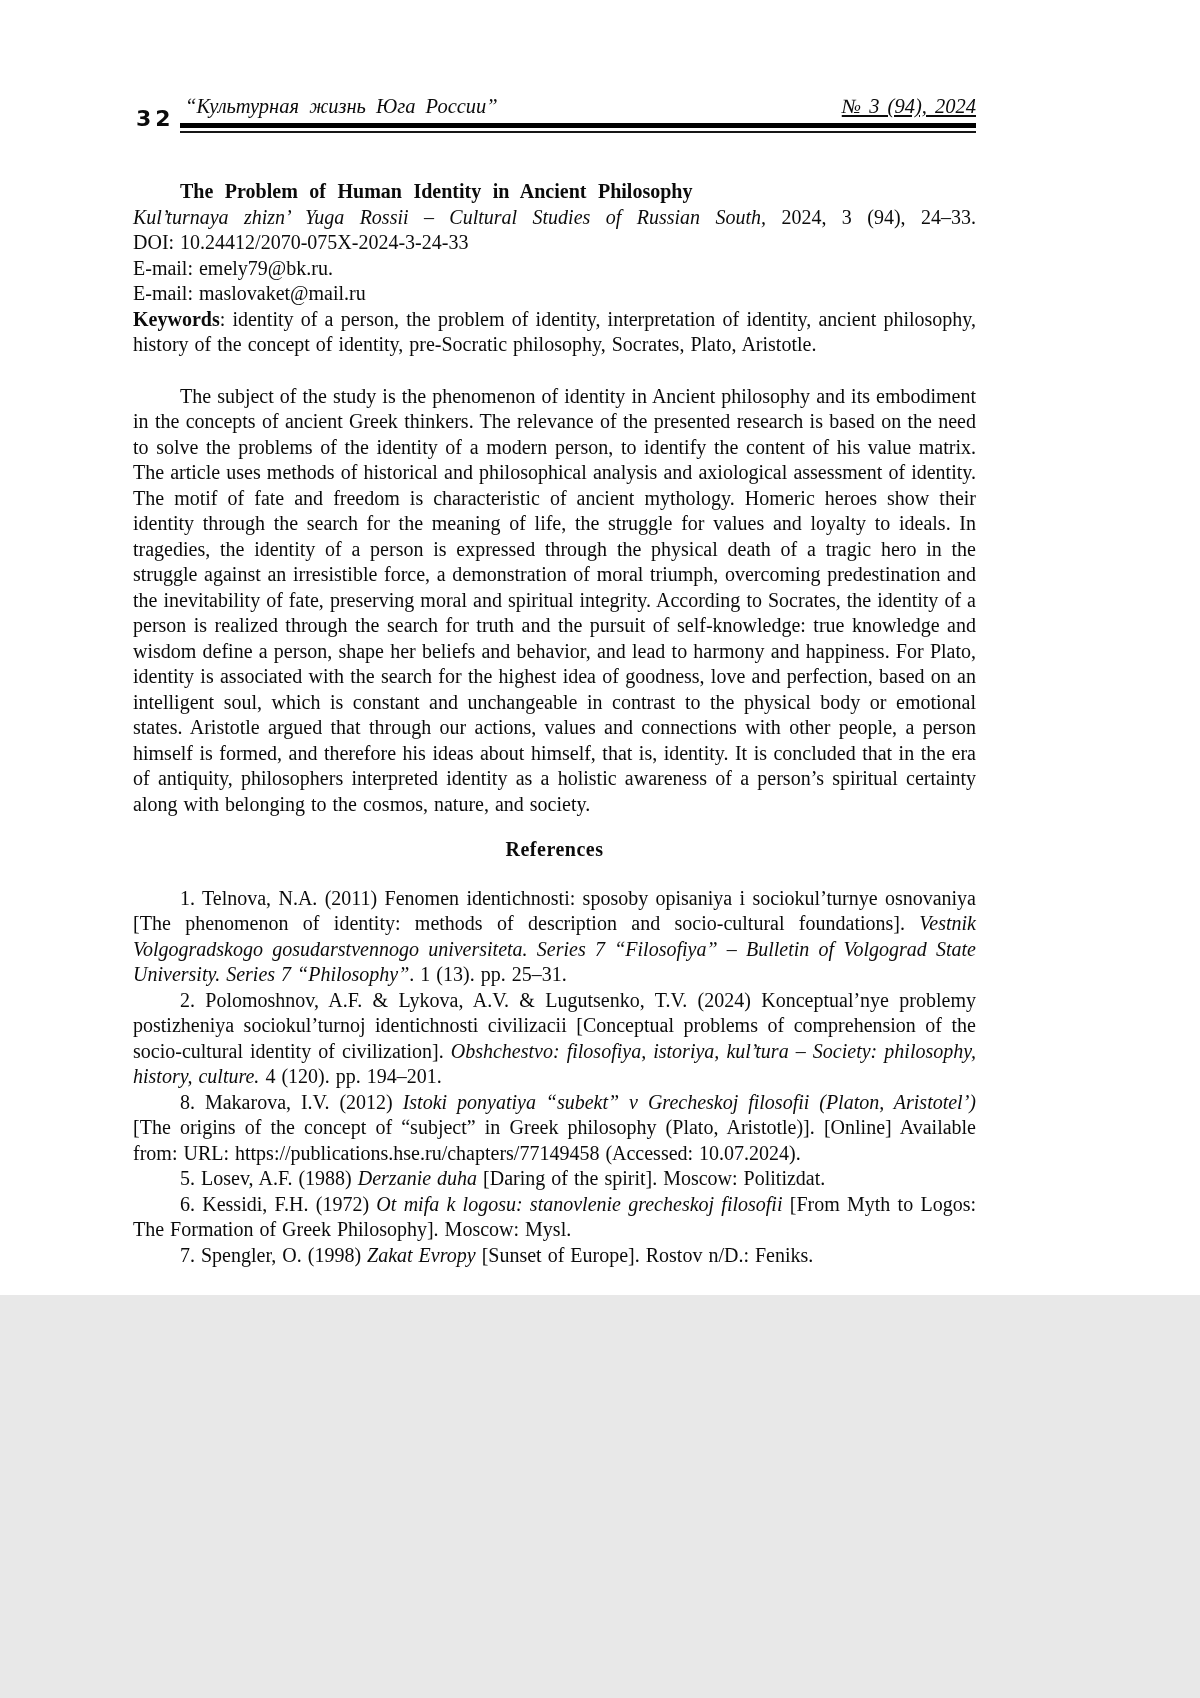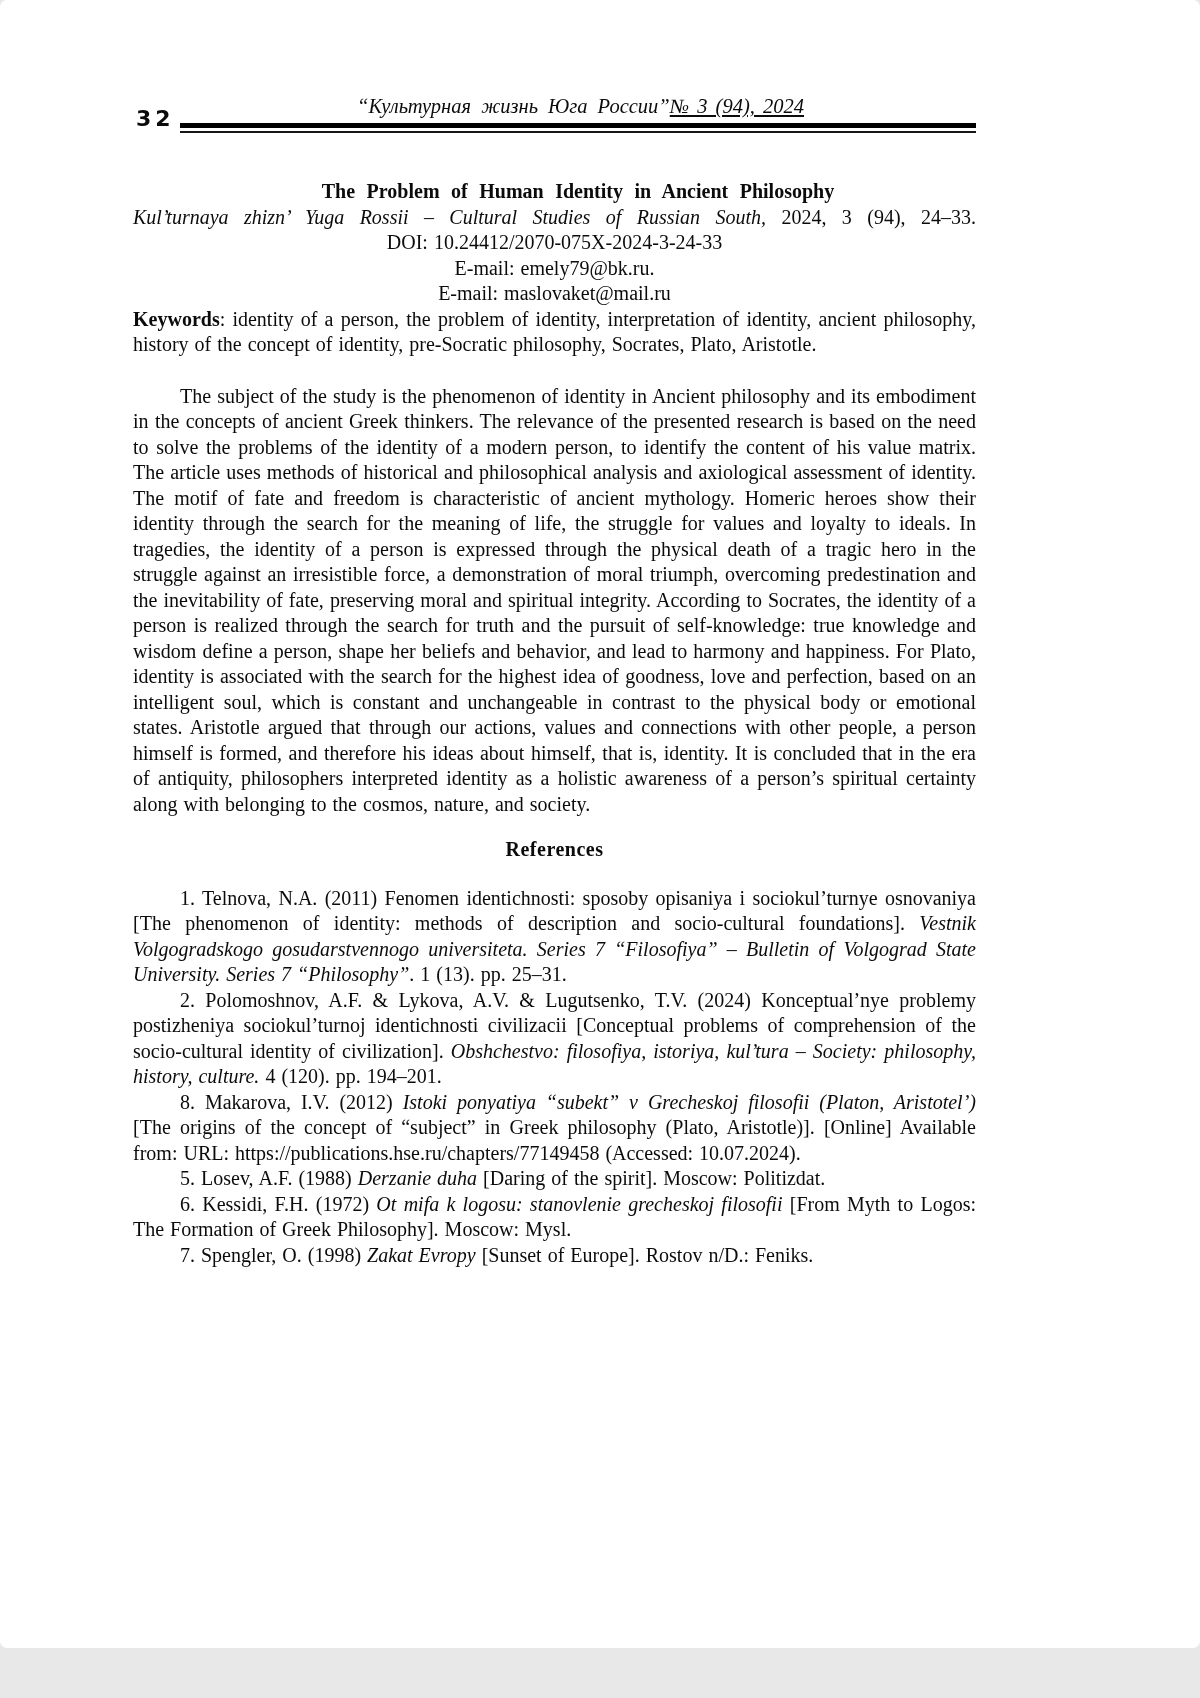--- a/index.html
+++ b/index.html
@@ -3,39 +3,38 @@
 <meta charset="utf-8">
 <style>
   html, body {
     margin: 0;
     padding: 0;
     background: #e8e8e8;
   }
   .page {
     position: relative;
     width: 1200px;
-    height: 1648px;
+    height: 1295px;
     background: #ffffff;
     color: #0b0b0b;
     font-family: "Liberation Serif", serif;
     overflow: hidden;
-    border-radius: 7px;
   }
   .content {
     margin-left: 133px;
     width: 843px;
   }
   
   .header {
     position: relative;
     padding-top: 93px;
   }
   .header-line {
     display: flex;
-    justify-content: center;
+    justify-content: space-between;
     align-items: baseline;
     margin-left: 52px;
     font-size: 20.5px;
     line-height: 26px;
     font-style: italic;
   }
   .journal-title { word-spacing: 5px; }
   .issue-info   { word-spacing: 3px; text-decoration: underline; }
   .page-num {
     position: absolute;
@@ -44,21 +43,21 @@
     font-family: "DejaVu Sans", sans-serif;
     font-weight: bold;
     font-size: 22px;
     letter-spacing: 4px;
     font-style: normal;
   }
   .rules { margin-left: 47px; margin-top: 4px; }
   .rule-thick { height: 5px; background: #000; }
   .rule-thin  { height: 2px; background: #161616; margin-top: 3px; }
   
-  p { margin: 0; font-size: 20px; line-height: 25.5px; word-spacing: 1px; text-align: center; }
+  p { margin: 0; font-size: 20px; line-height: 25.5px; word-spacing: 1px; }
   .article-title {
     margin-top: 46px;
     font-weight: bold;
     text-indent: 47px;
     word-spacing: 6.5px;
   }
   .jp  { text-align: justify; }
   .jfull { text-align: justify; text-align-last: justify; }
   .indent { text-indent: 47px; }
   .abstract { margin-top: 26px; }

